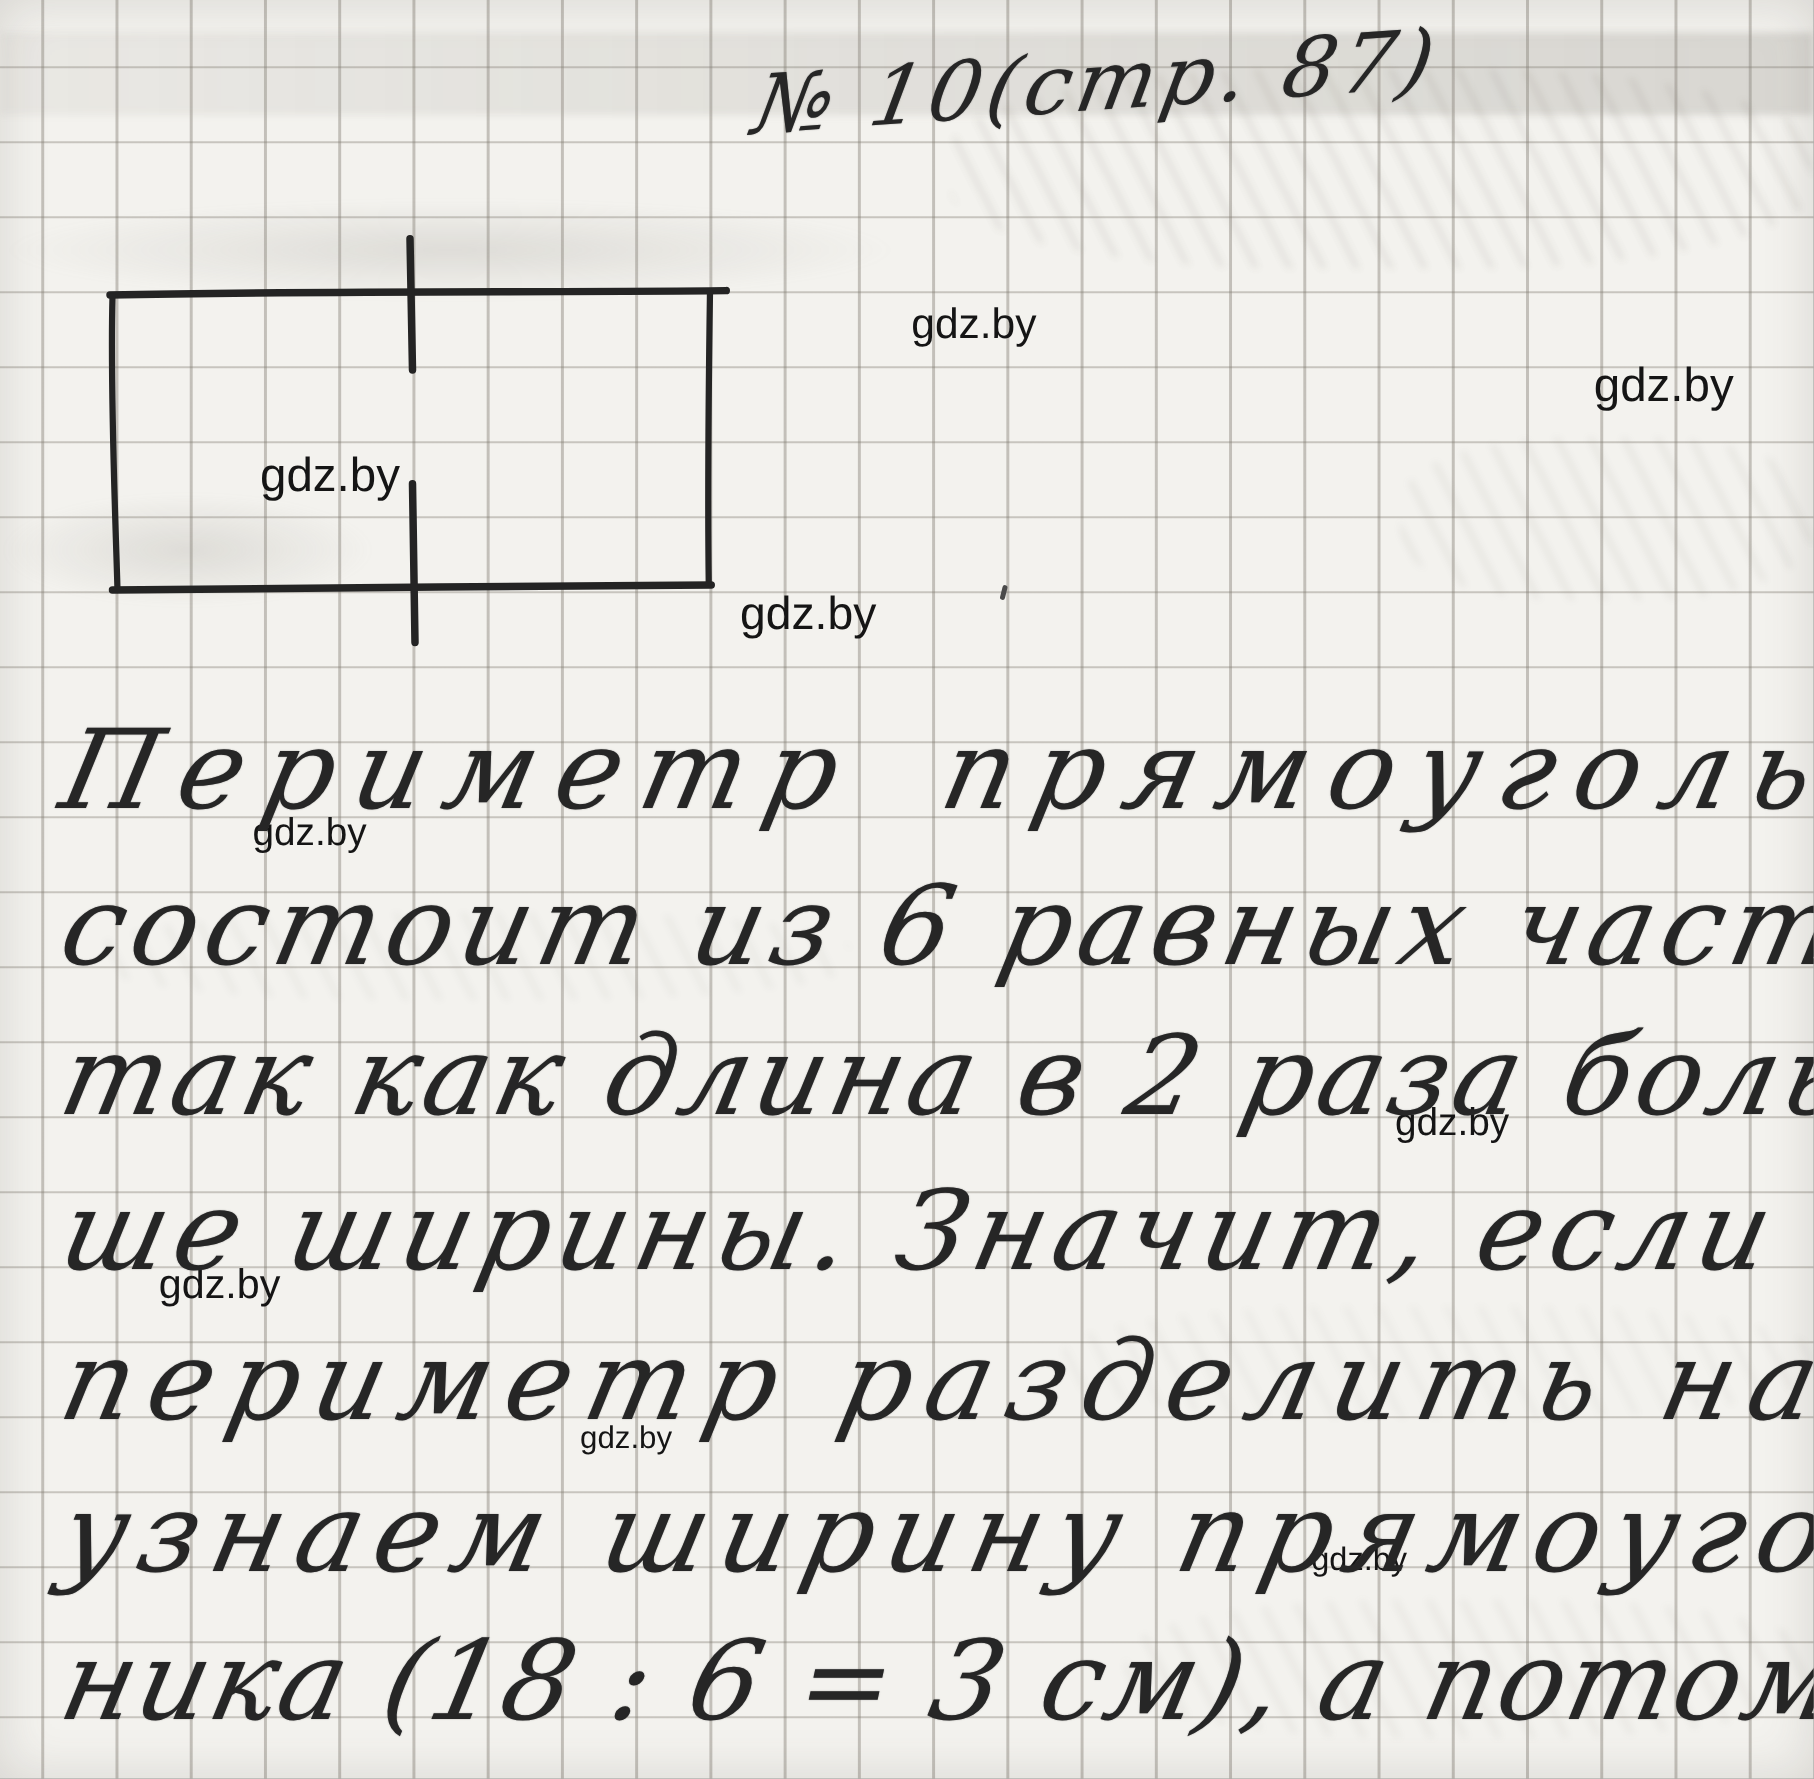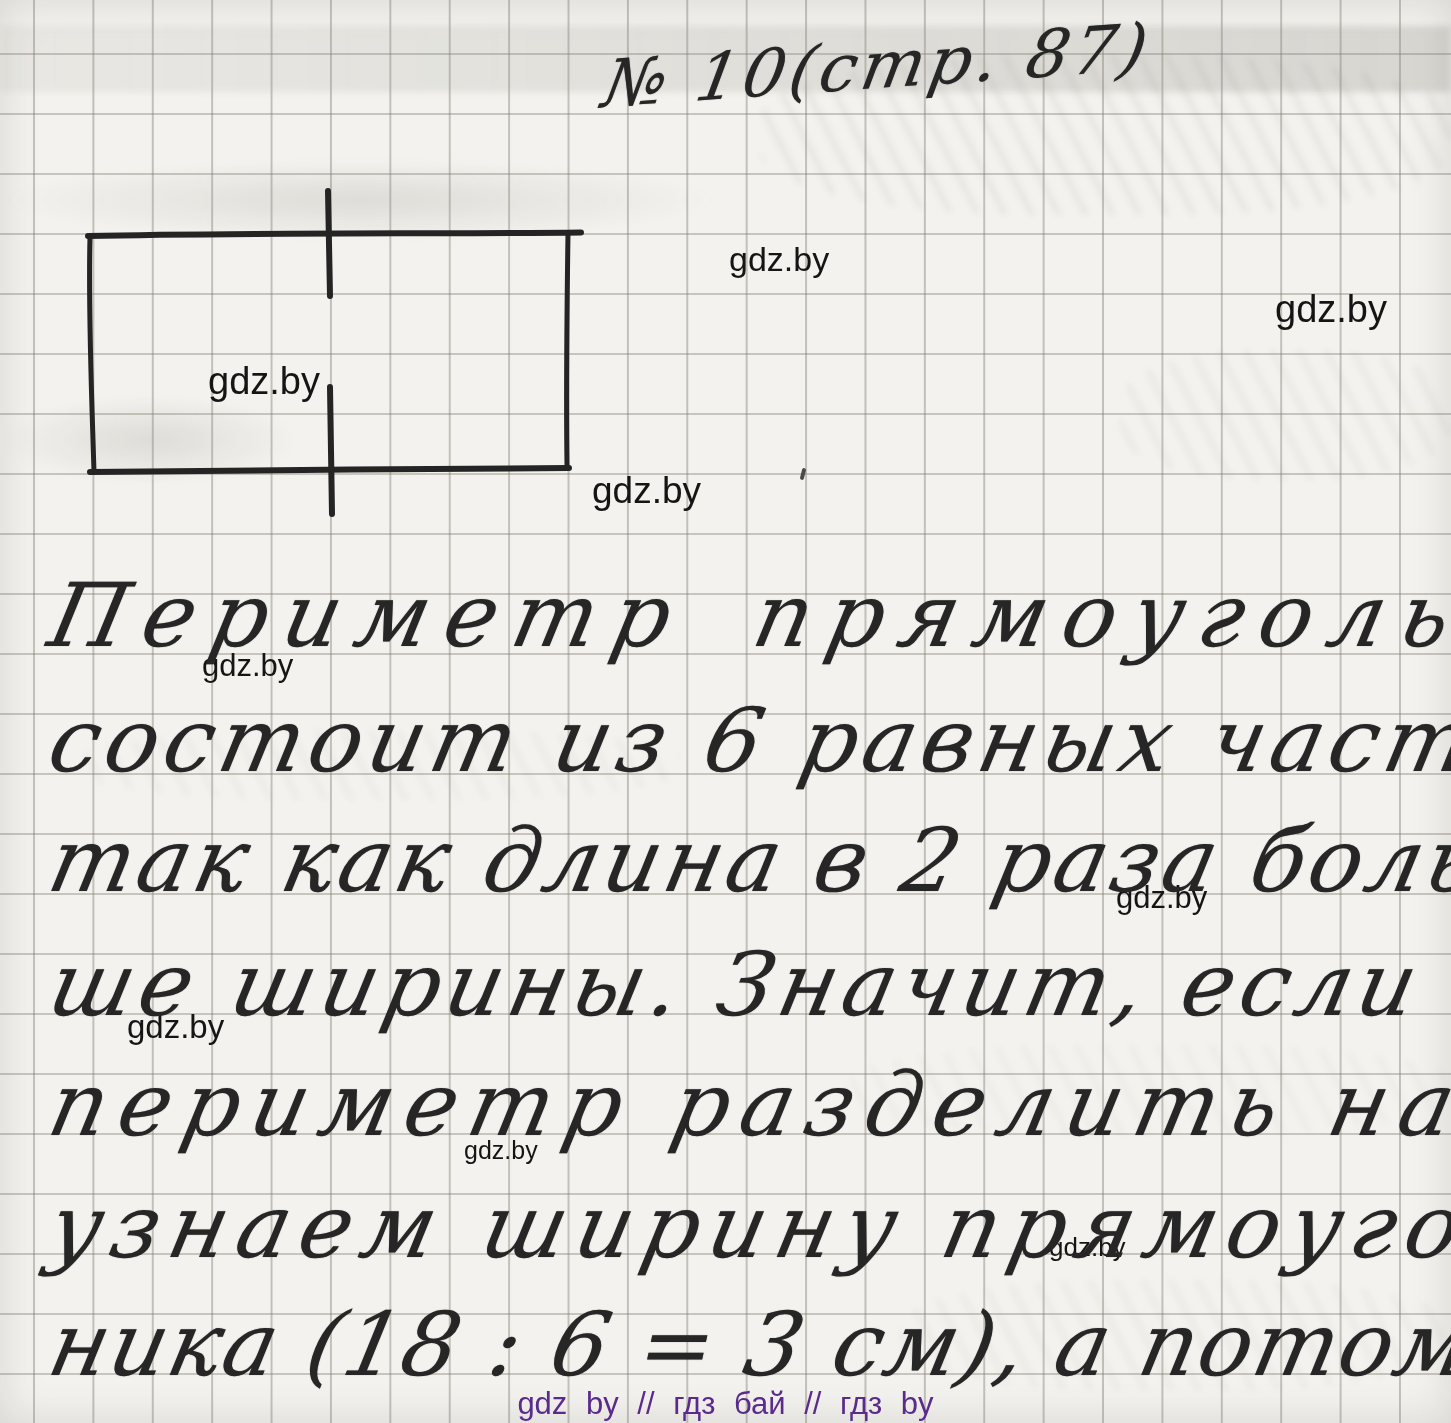--- a/index.html
+++ b/index.html
@@ -110,15 +110,14 @@
   <div class="wm" style="left:1049px;top:1232px;font-size:26px;">gdz.by</div>
 
   <div class="hw hw-line ls16" style="top:572px;">Периметр прямоугольника</div>
   <div class="hw hw-line ls6" style="top:697px;">состоит из 6 равных частей,</div>
   <div class="hw hw-line ls4" style="top:817px;">так как длина в 2 раза боль-</div>
   <div class="hw hw-line ls6" style="top:941px;">ше ширины. Значит, если его</div>
   <div class="hw hw-line ls12" style="top:1061px;">периметр разделить на 6,</div>
   <div class="hw hw-line ls10" style="top:1183px;">узнаем ширину прямоуголь-</div>
   <div class="hw hw-line ls2" style="top:1301px;">ника (18 : 6 = 3 см), а потом</div>
 
-  <div class="footer-text">gdz by // гдз бай // гдз by</div>
 
 </div>
 
 </body></html>

